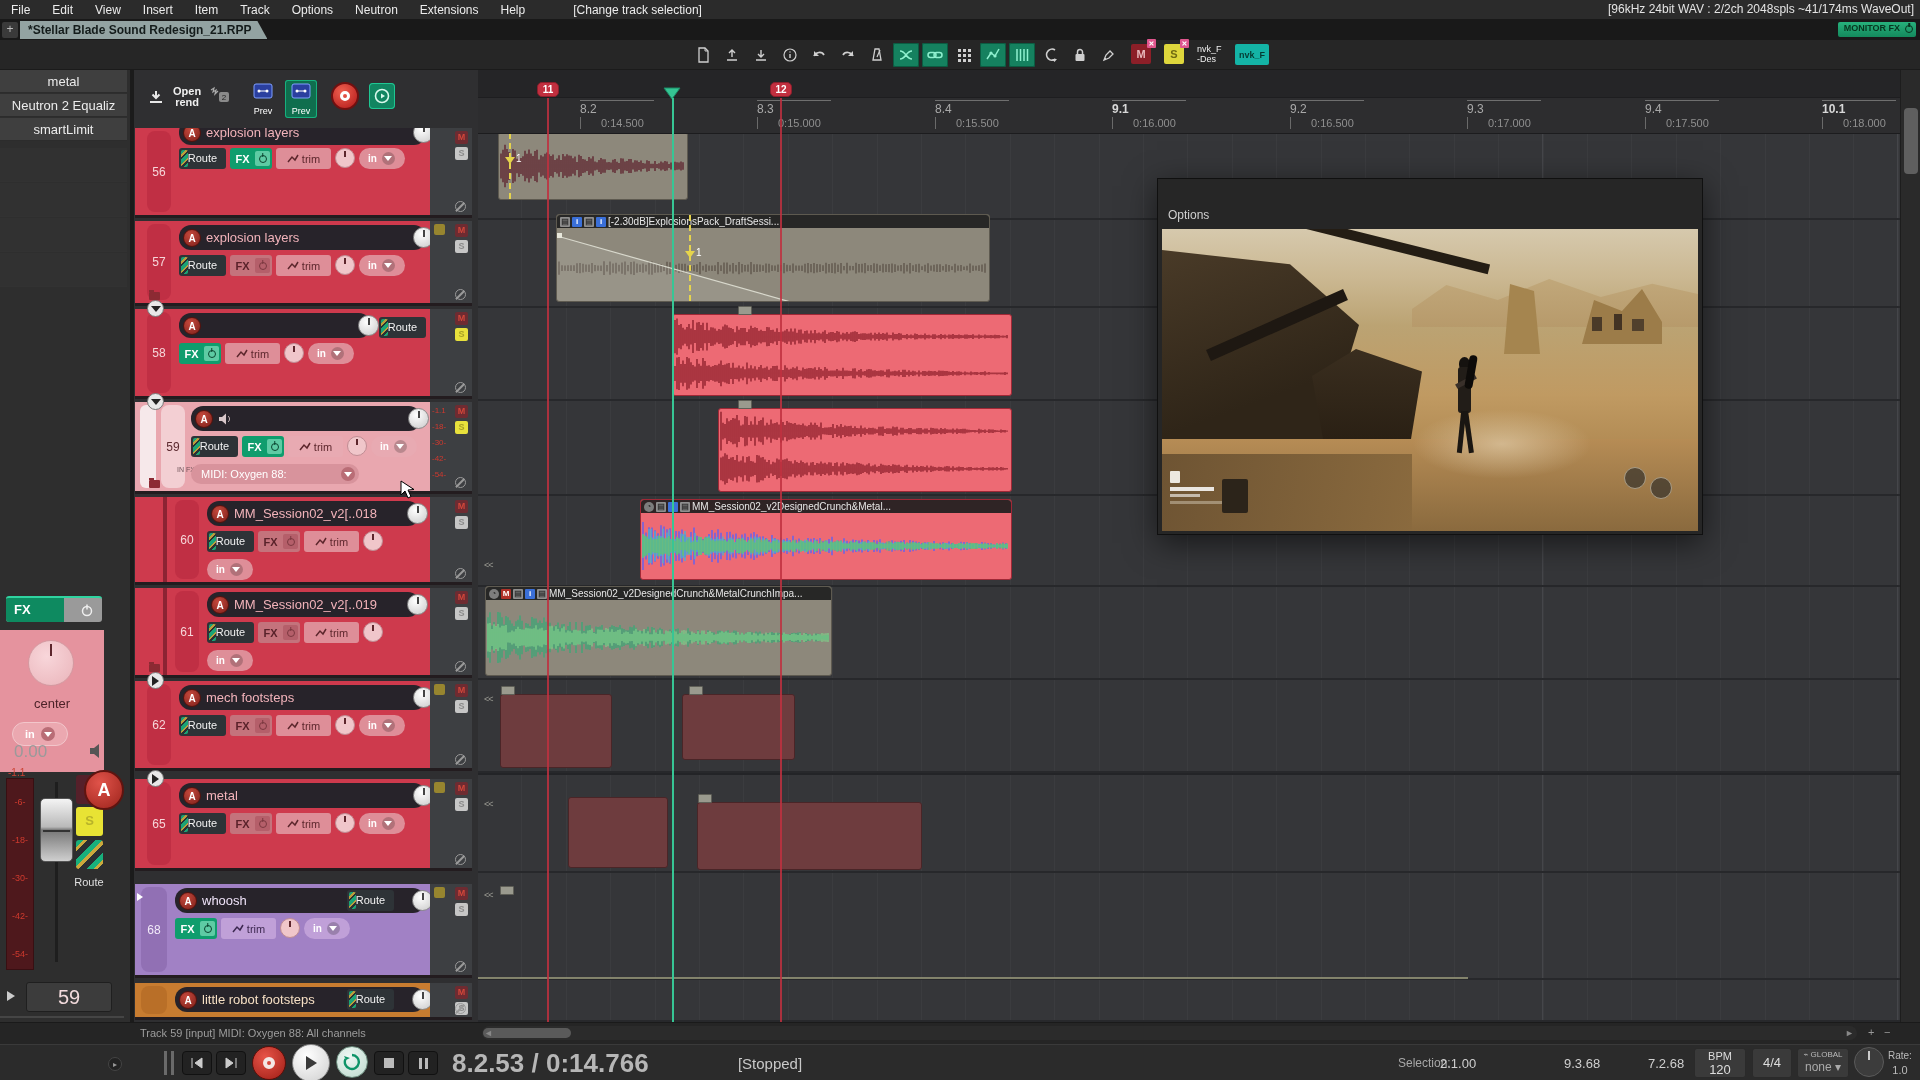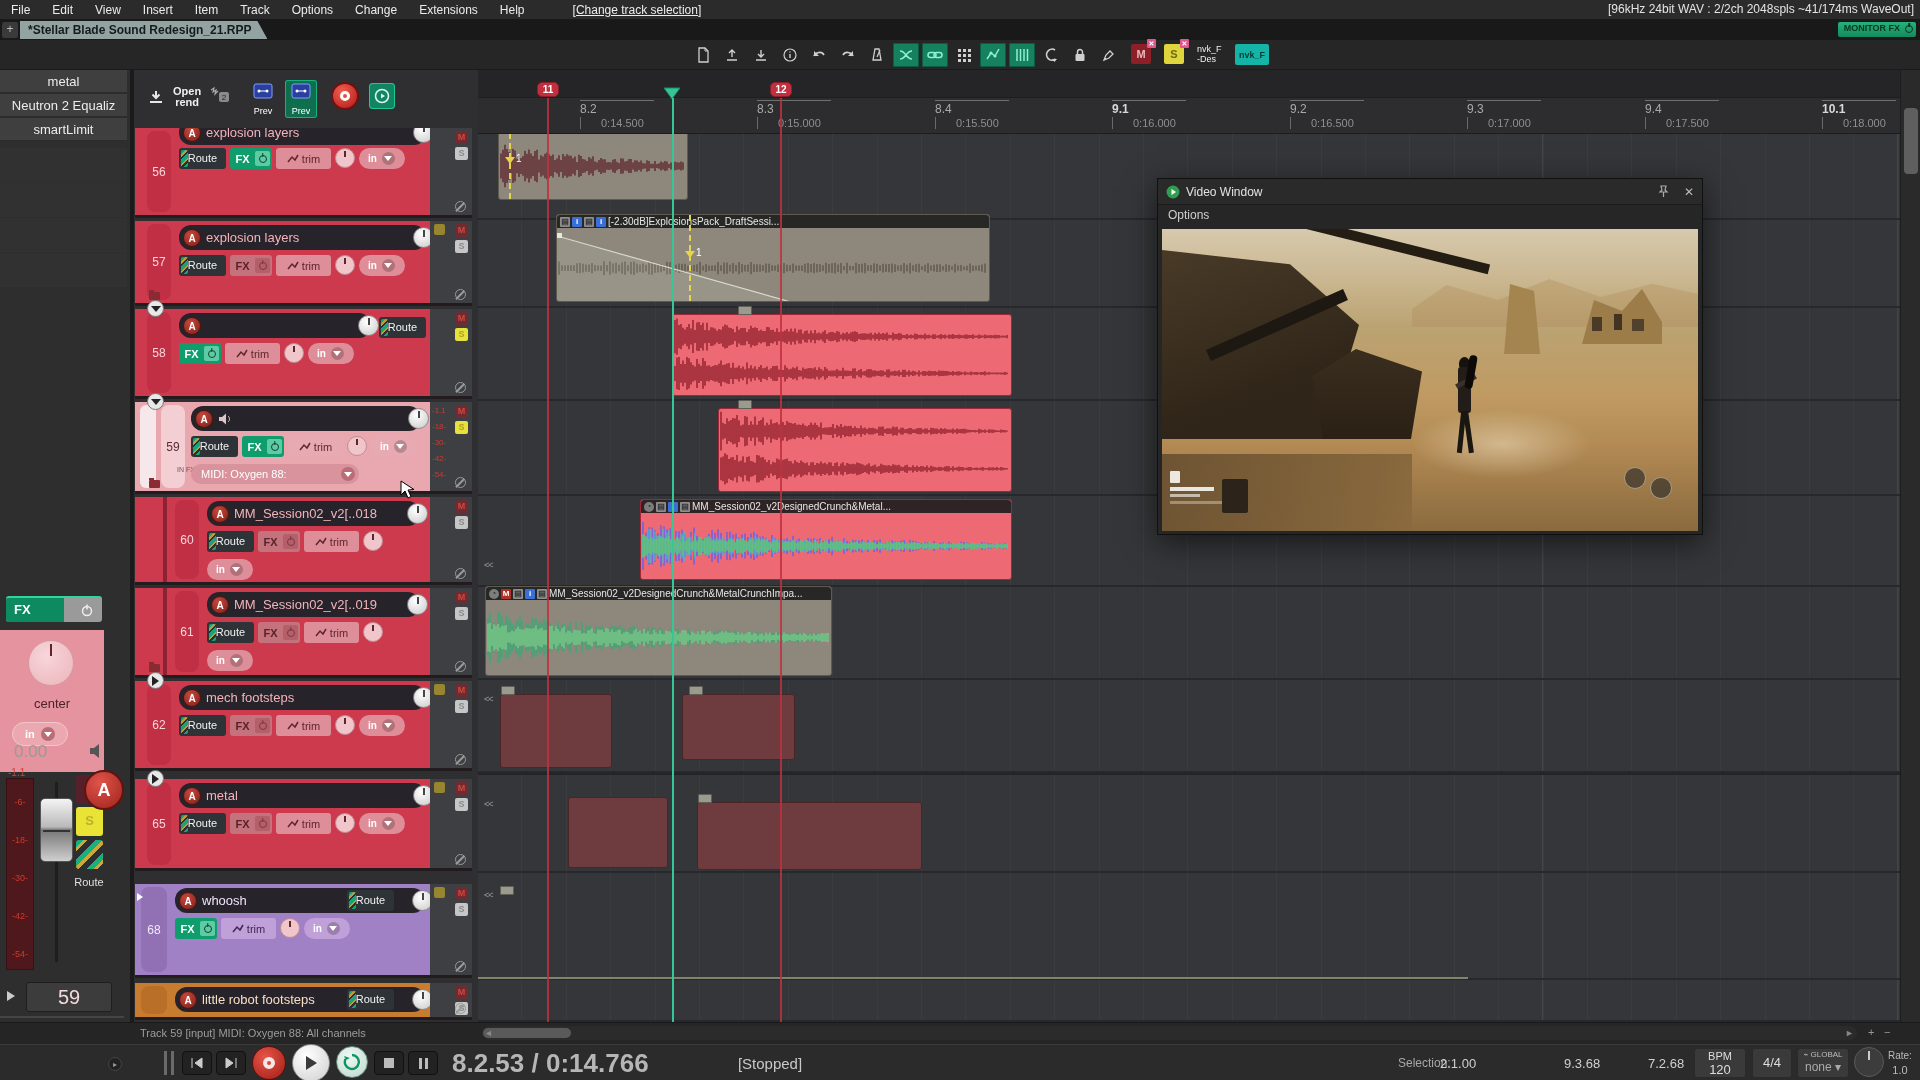--- a/index.html
+++ b/index.html
@@ -3,21 +3,21 @@
 <meta charset="utf-8">
 <style>
   html,body{margin:0;padding:0;background:#222;}
   *{box-sizing:border-box;user-select:none;cursor:default;}
   #app{position:relative;width:1920px;height:1080px;overflow:hidden;background:#2f2f2f;
        font-family:"Liberation Sans",sans-serif;color:#ddd;}
   .abs{position:absolute;}
   
   #menubar{left:0;top:0;width:1920px;height:19px;background:#2b2b2b;display:flex;align-items:center;font-size:12px;color:#ececec;}
   #menubar .mi{padding:0 11px;}
-  #menubar .mi.cmd{margin-left:26px;text-decoration:underline;}
+  #menubar .mi.cmd{margin-left:26px;}
   #menu-right{position:absolute;right:6px;top:2px;font-size:12px;color:#e4e4e4;}
   #tabbar{left:0;top:19px;width:1920px;height:21px;background:#191919;}
   #tab-add{left:2px;top:3px;width:16px;height:16px;background:#3a3a3a;color:#bbb;text-align:center;font-size:12px;line-height:15px;border-radius:2px;}
   #proj-tab{left:20px;top:2px;height:18px;padding:0 16px 0 8px;background:#93a3a2;color:#141c1b;font-size:12px;font-weight:bold;line-height:18px;clip-path:polygon(0 0,calc(100% - 10px) 0,100% 100%,0 100%);}
   #monitorfx{right:4px;top:3px;height:15px;background:linear-gradient(#27b17c,#148a5d);border-radius:2px;color:#07351f;font-size:9px;font-weight:bold;padding:1px 16px 0 6px;}
   #monitorfx .pwr{position:absolute;right:3px;top:3px;}
   #toolbar{left:0;top:40px;width:1920px;height:30px;background:#262626;border-bottom:1px solid #1b1b1b;}
   .tbtn{position:absolute;top:3px;width:26px;height:24px;border-radius:2px;display:flex;align-items:center;justify-content:center;}
   .tbtn.active{background:#15815f;box-shadow:inset 0 0 0 1px #0b5c42;}
   .tchip{position:absolute;top:4px;width:20px;height:20px;border-radius:2px;font-weight:bold;font-size:11px;display:flex;align-items:center;justify-content:center;}
@@ -148,21 +148,21 @@
 <div id="app">
 
   <div class="abs" id="menubar">
       <div class="mi">File</div>
       <div class="mi">Edit</div>
       <div class="mi">View</div>
       <div class="mi">Insert</div>
       <div class="mi">Item</div>
       <div class="mi">Track</div>
       <div class="mi">Options</div>
-      <div class="mi">Change</div>
+      <div class="mi">Neutron</div>
       <div class="mi">Extensions</div>
       <div class="mi">Help</div>
       <div class="mi cmd">[Change track selection]</div>
     </div>
   <div class="abs" id="menu-right">[96kHz 24bit WAV : 2/2ch 2048spls ~41/174ms WaveOut]</div>
   <div class="abs" id="tabbar">
     <div class="abs" id="tab-add">+</div>
     <div class="abs" id="proj-tab">*Stellar Blade Sound Redesign_21.RPP</div>
     <div class="abs" id="monitorfx"><span>MONITOR FX</span><span class="pwr"></span></div>
   </div>
@@ -474,32 +474,20 @@
         <div class="cornerchip" style="left: 0px; top: -9px;"></div>
       </div>
       <div class="lanemark" style="left: 6px; top: 426px;">&lt;&lt;</div>
       <div class="lanemark" style="left: 6px; top: 560px;">&lt;&lt;</div>
       <div class="lanemark" style="left: 6px; top: 665px;">&lt;&lt;</div>
       <div class="lanemark" style="left: 6px; top: 756px;">&lt;&lt;</div>
       <div class="cornerchip" style="left: 22px; top: 752px;"></div>
     </div>
 
   <div class="abs" id="video-win">
-    <div id="vw-title">
-      <svg width="14" height="14" viewBox="0 0 14 14">
-          <circle cx="7" cy="7" r="6.5" fill="#2f9e4f"></circle>
-          <path d="M5.5 4l4.5 3-4.5 3z" fill="#fff"></path>
-        </svg>
-      <span>Video Window</span>
-      <span style="flex:1"></span>
-      <svg width="13" height="13" viewBox="0 0 13 13">
-          <path d="M4 1h5l-1 4 2 2H3l2-2zM6.5 7v5" stroke="#aaa" stroke-width="1.2" fill="none"></path>
-        </svg>
-      <span style="color:#bbb;font-size:12px;margin-left:8px">✕</span>
-    </div>
     <div id="vw-menu">Options</div>
     <div id="vw-canvas">
         <div class="vw-el" style="left: 250px; top: 38px; width: 286px; height: 60px; background: linear-gradient(rgb(195, 171, 126), rgb(183, 154, 107)); clip-path: polygon(0px 70%, 12% 30%, 30% 55%, 48% 20%, 66% 50%, 84% 28%, 100% 45%, 100% 100%, 0px 100%);"></div>
         <div class="vw-el" style="left: 330px; top: 55px; width: 60px; height: 70px; background: rgb(165, 133, 79); clip-path: polygon(20% 100%, 30% 0px, 70% 10%, 80% 100%);"></div>
         <div class="vw-el" style="left: 420px; top: 60px; width: 80px; height: 55px; background: rgb(156, 124, 73); clip-path: polygon(0px 100%, 15% 20%, 50% 40%, 75% 0px, 100% 60%, 100% 100%);"></div>
         <div class="vw-el" style="left: -10px; top: 20px; width: 230px; height: 190px; background: linear-gradient(160deg, rgb(74, 59, 40), rgb(47, 37, 24) 70%); clip-path: polygon(0px 0px, 60% 8%, 90% 40%, 75% 100%, 0px 100%);"></div>
         <div class="vw-el" style="left: 120px; top: 10px; width: 210px; height: 10px; background: rgb(36, 29, 20); transform: rotate(14deg);"></div>
         <div class="vw-el" style="left: 40px; top: 90px; width: 150px; height: 12px; background: rgb(30, 24, 18); transform: rotate(-24deg);"></div>
         <div class="vw-el" style="left: 150px; top: 120px; width: 110px; height: 90px; background: linear-gradient(rgb(58, 46, 31), rgb(42, 32, 20)); clip-path: polygon(0px 30%, 40% 0px, 100% 25%, 90% 100%, 10% 100%);"></div>
         <div class="vw-el" style="left: 0px; top: 210px; width: 536px; height: 92px; background: linear-gradient(rgb(182, 140, 85), rgb(138, 106, 62));"></div>

